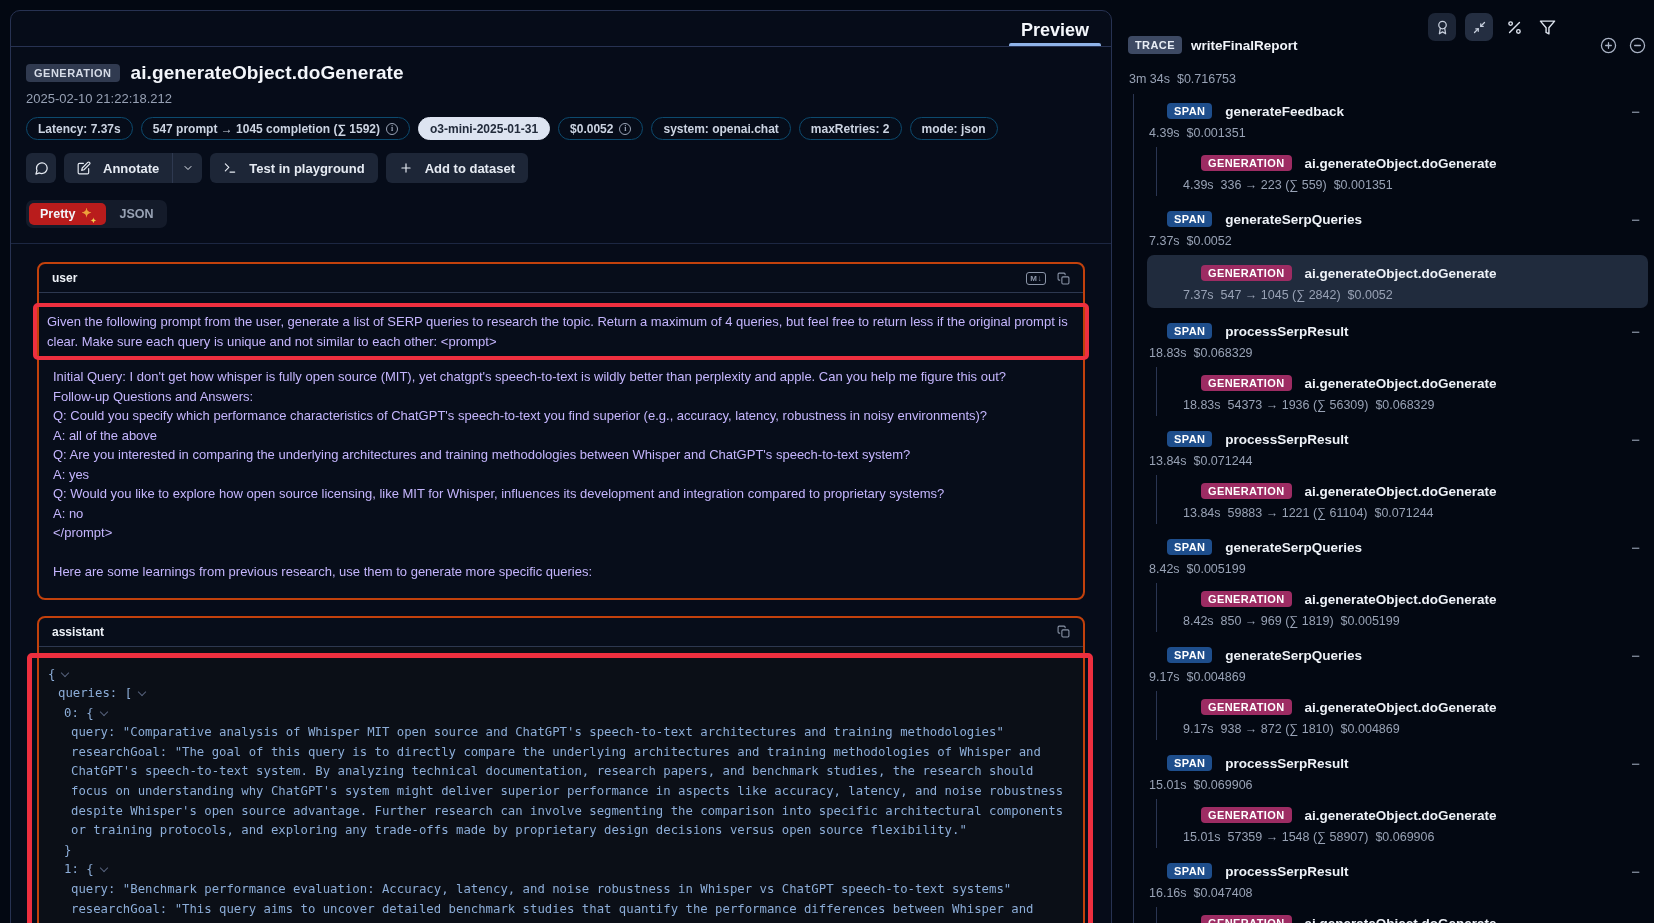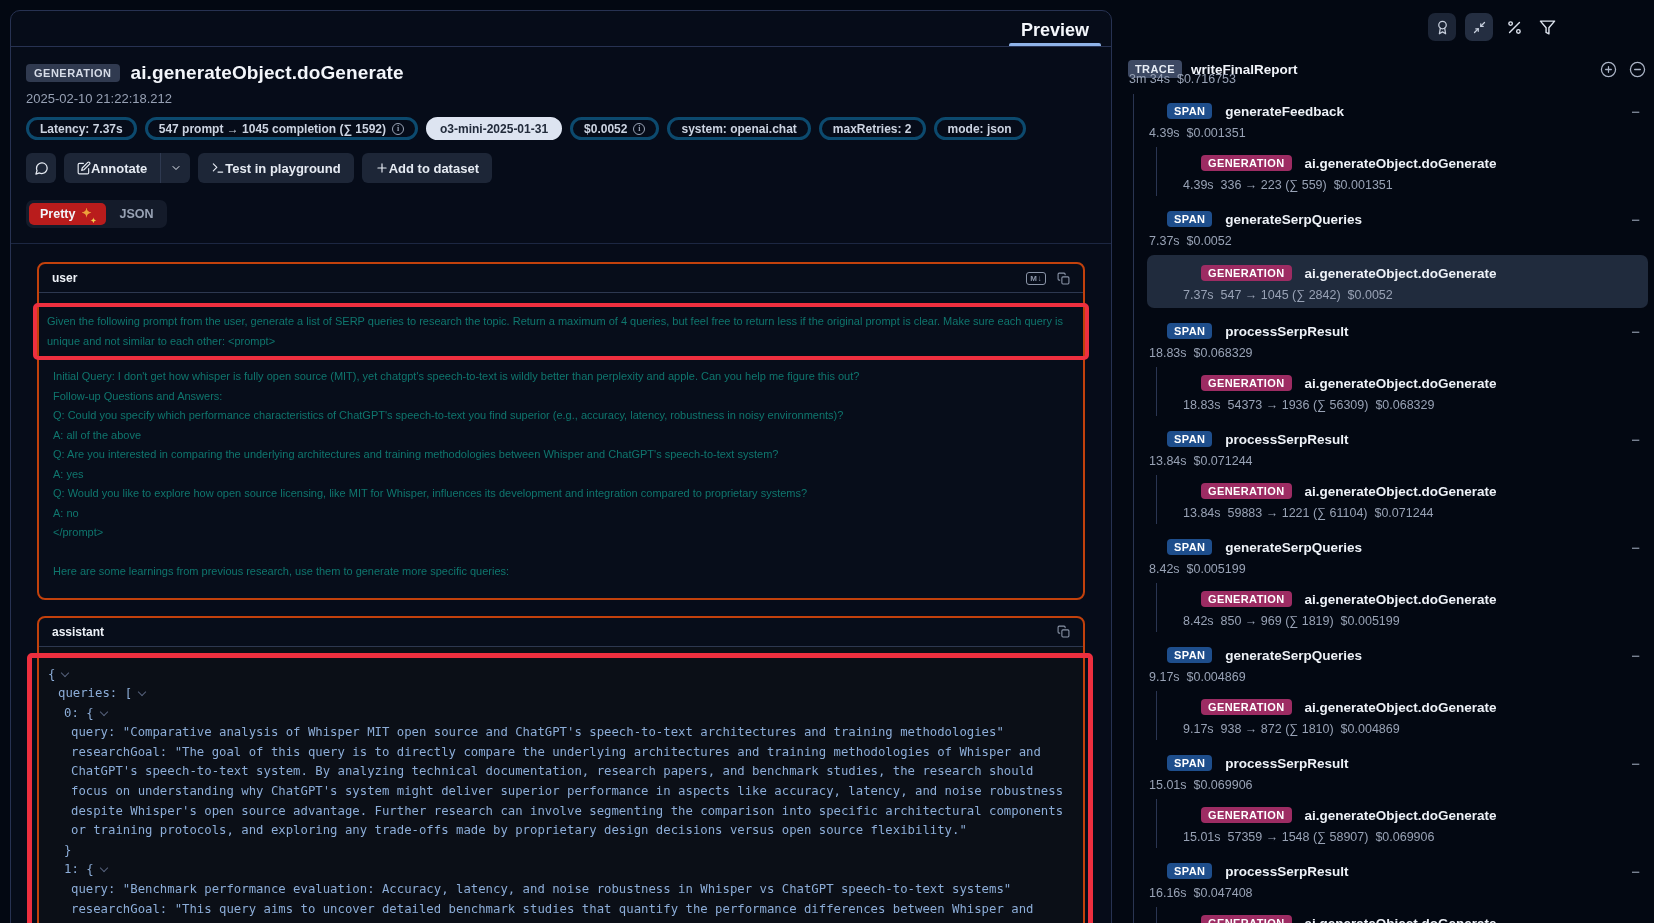--- a/index.html
+++ b/index.html
@@ -27,33 +27,33 @@
   .gen-badge {
     background:#303a50; color:#d6dce8; font-size:11px; font-weight:700;
     letter-spacing:.5px; padding:3px 8px; border-radius:4px;
   }
   .obs-title { font-size:19px; font-weight:700; color:#f3f6fb; letter-spacing:.1px; }
   .timestamp { margin-top:7px; color:#97a1b4; font-size:13px; }
 
   .pill-row { margin-top:11px; display:flex; gap:8px; align-items:center; }
   .pill {
     display:flex; align-items:center; gap:6px;
-    border:3px solid #0c4a6e; border-radius:999px;
+    border:1px solid #0c4a6e; border-radius:999px;
     padding:3px 11px; font-size:12px; font-weight:700; color:#ccd4e2; height:23px;
   }
   .pill.model { background:#dde4f1; border-color:#dde4f1; color:#222b3b; }
   .info-icon {
     display:inline-flex; align-items:center; justify-content:center;
     width:12px; height:12px; border:1px solid #9aa4b6; border-radius:50%;
     font-size:8px; font-weight:700; color:#9aa4b6; font-family:"Liberation Serif", serif;
   }
 
   .btn-row { margin-top:13px; display:flex; gap:8px; align-items:center; }
   .btn {
-    display:flex; align-items:center; gap:0; height:30px;
+    display:flex; align-items:center; gap:12px; height:30px;
     background:#1d2637; color:#e6ebf3; border-radius:6px;
     padding:0 13px; font-size:13px; font-weight:600;
   }
   .btn.icon-only { width:30px; padding:0; justify-content:center; }
   .split { display:flex; }
   .split .btn.left { border-radius:6px 0 0 6px; }
   .split .btn.right { border-radius:0 6px 6px 0; width:30px; padding:0; justify-content:center; border-left:1px solid #2e3950; }
 
   .toggle-row { margin-top:17px; }
   .toggle {
@@ -74,21 +74,21 @@
     display:flex; align-items:center; justify-content:space-between;
     padding:7px 13px; border-bottom:1px solid #2d3850;
   }
   .msg-role { font-size:12px; font-weight:700; color:#eef2f8; }
   .head-icons { display:flex; align-items:center; gap:11px; color:#8b95a8; }
   .md-icon {
     border:1.3px solid #8b95a8; border-radius:3px; font-size:8px; font-weight:700;
     padding:1px 3px; color:#8b95a8; letter-spacing:.5px;
   }
 
-  .user-body { padding:14px 14px 16px; font-size:11px; line-height:19.5px; color:#0f766e; }
+  .user-body { padding:14px 14px 16px; font-size:13px; line-height:19.5px; color:#c4b5fd; }
   .red-box {
     border:4px solid #ee2f3f; border-radius:5px;
     padding:5px 10px; margin:-4px -20px 7px -20px;
   }
   .prewrap { white-space:pre-wrap; }
 
   .asst-body { background:#0b0f17; padding:10px 12px 0; border-radius:0 0 8px 8px; }
   .red-box2 {
     border:5px solid #ee2f3f; border-radius:5px;
     margin:-4px -22px 0 -24px;
@@ -109,21 +109,21 @@
   
   .sidebar { position:absolute; left:1122px; top:0; width:532px; height:923px; }
   .top-icons { position:absolute; top:13px; left:306px; display:flex; align-items:center; gap:9px; color:#cdd5e2; }
   .icon-btn {
     width:28px; height:28px; border-radius:7px; background:#1c2536;
     display:flex; align-items:center; justify-content:center; color:#c7cfdd;
   }
   .icon-btn.alt { background:#242e41; }
   .plain-icon { display:flex; align-items:center; justify-content:center; width:24px; height:24px; color:#dde3ee; }
 
-  .trace-head { position:absolute; top:60px; left:6px; right:8px; display:flex; align-items:center; gap:9px; }
+  .trace-head { position:absolute; top:36px; left:6px; right:8px; display:flex; align-items:center; gap:9px; }
   .trace-badge { background:#3d4963; color:#e8edf5; font-size:11px; font-weight:700; letter-spacing:.4px; padding:3px 7px; border-radius:4px; }
   .trace-name { font-size:13.5px; font-weight:700; color:#f1f4fa; }
   .trace-actions { margin-left:auto; display:flex; gap:12px; color:#aab3c5; }
   .trace-meta { position:absolute; top:72px; left:7px; font-size:12.5px; color:#98a2b5; white-space:pre; }
 
   .tree {
     position:absolute; top:94px; left:11px; right:6px; bottom:-40px;
     border-left:1px solid #2a3552; padding-left:13px;
   }
   .group { padding-top:4px; }

